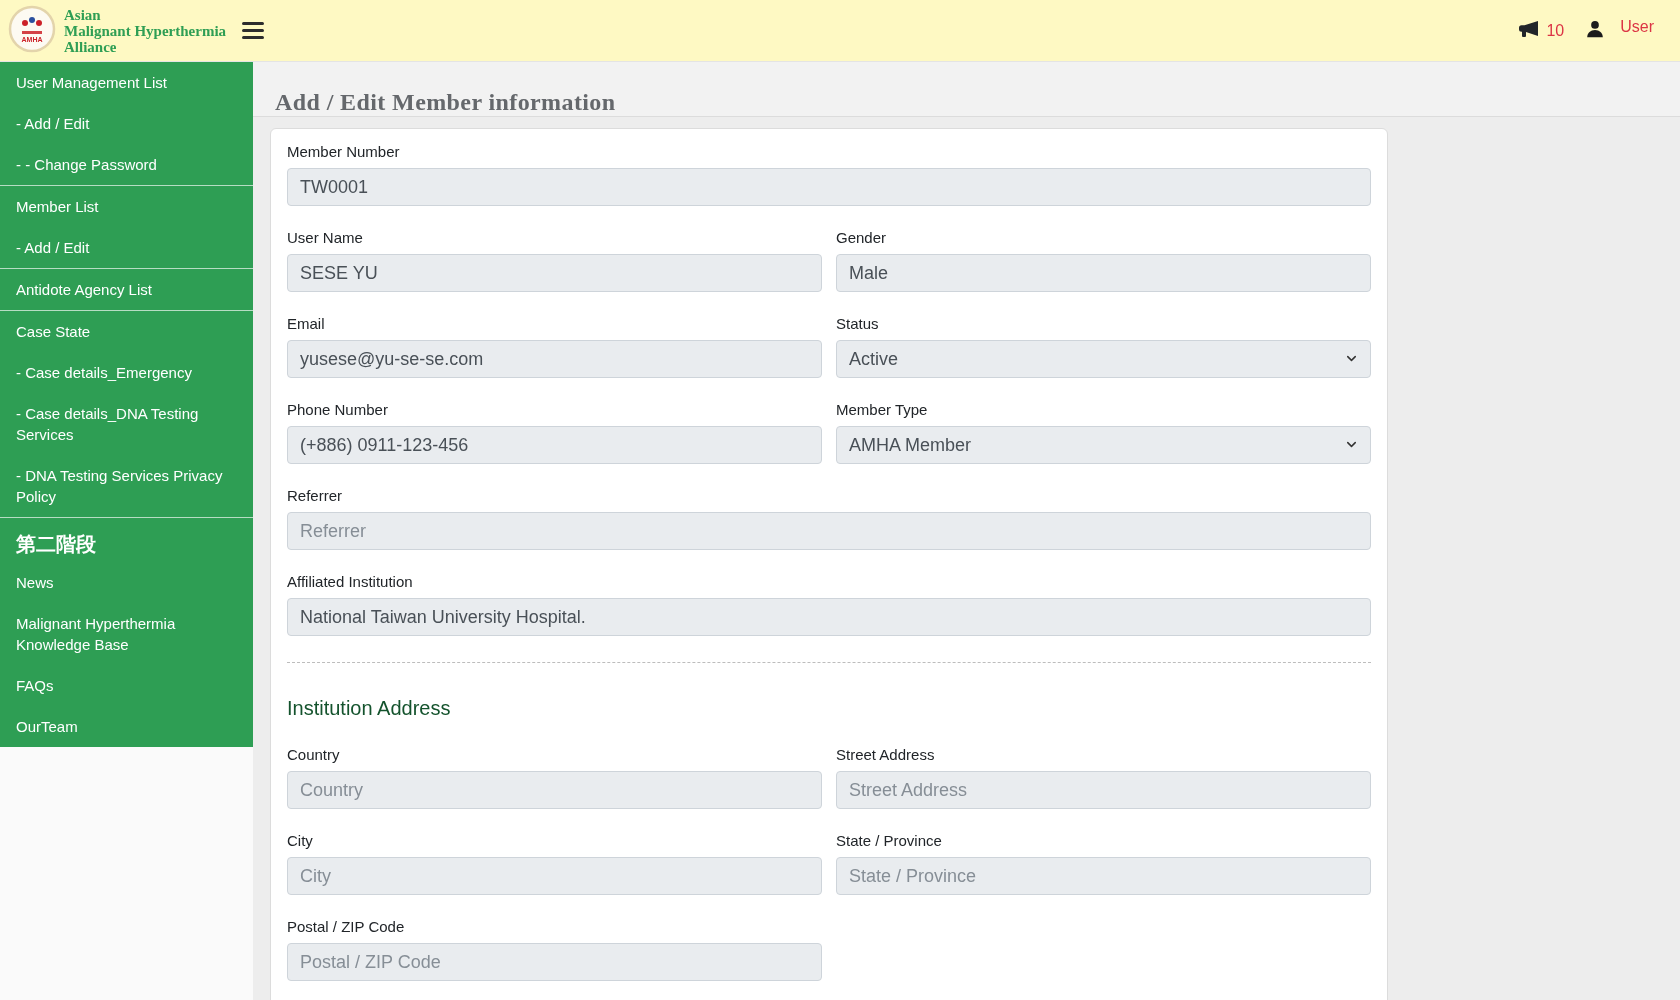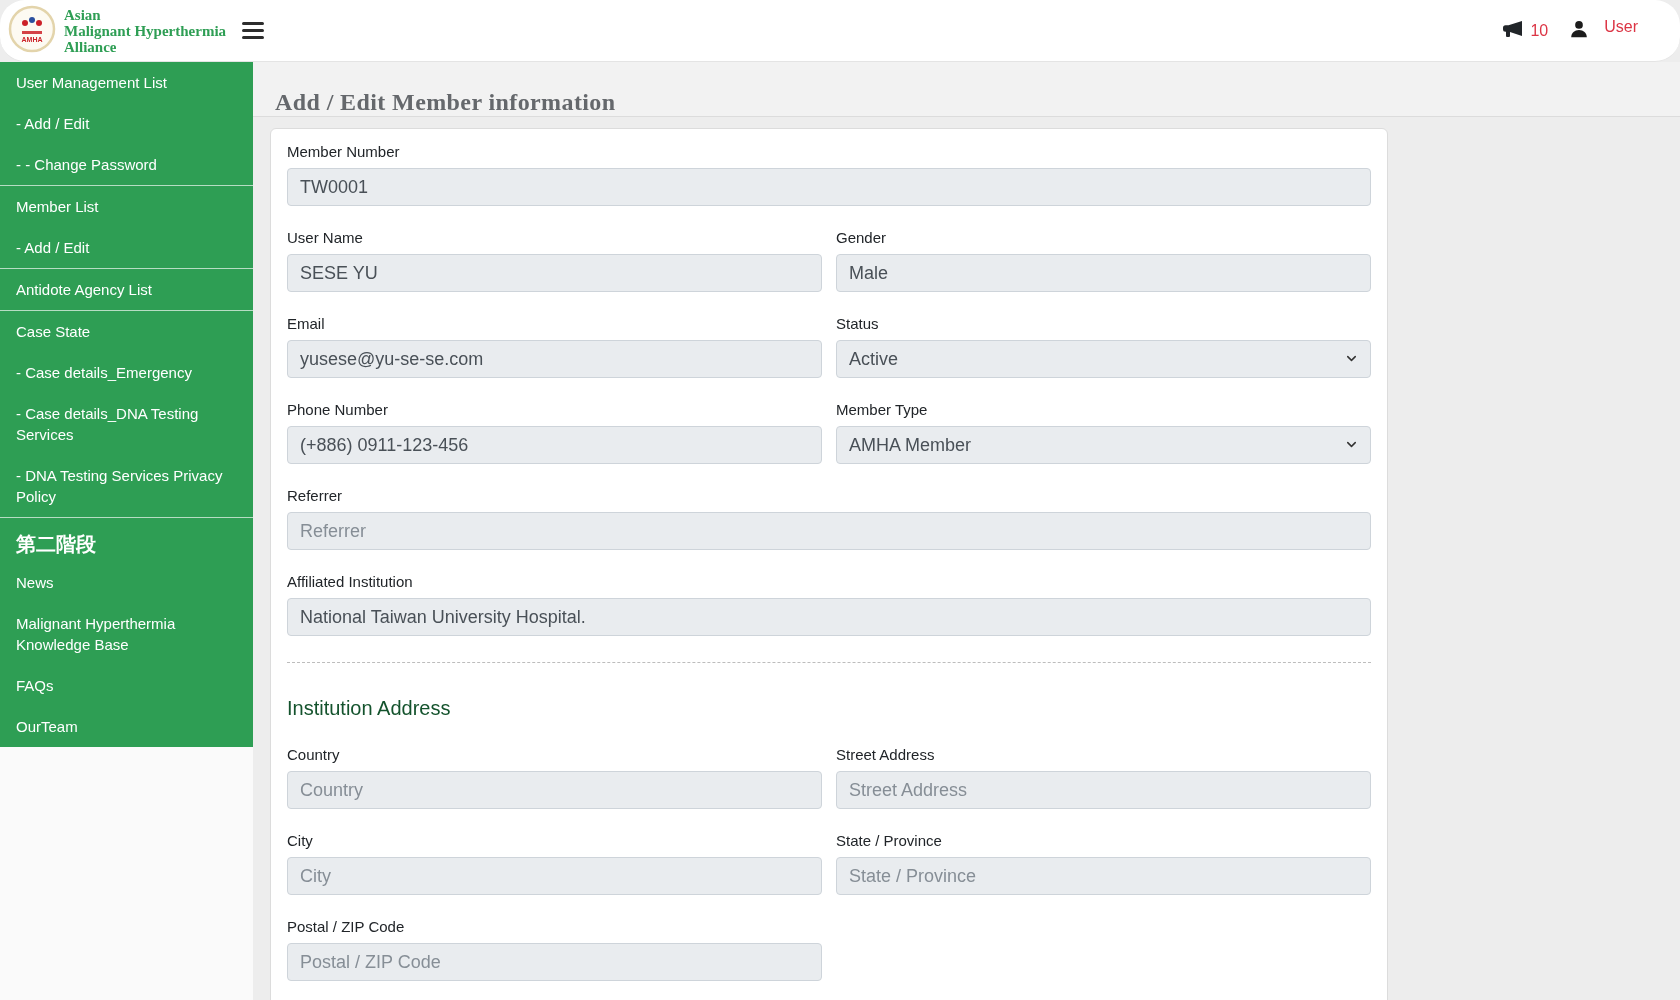--- a/index.html
+++ b/index.html
@@ -7,32 +7,32 @@
   body {
     font-family:"Liberation Sans", sans-serif;
     background:#ededed;
     position:relative;
     color:#212529;
   }
 
   
   .header {
     position:absolute; left:0; top:0; width:100%; height:62px;
-    background:#ffffff; border-bottom:1px solid #e4e4e4;
-    display:flex; align-items:center; z-index:20;border-radius:25px;
+    background:#fef9c3; border-bottom:1px solid #e4e4e4;
+    display:flex; align-items:center; z-index:20;
   }
   .brand { display:flex; align-items:center; gap:8px; padding-left:8px; cursor:pointer; }
   .brand-text {
     font-family:"Liberation Serif", serif; font-weight:bold;
     color:#2e9e54; font-size:15px; line-height:16px;
   }
   .hamburger { margin-left:16px; width:24px; height:20px; display:flex; flex-direction:column; justify-content:center; gap:4px; cursor:pointer; }
   .hamburger span { display:block; width:22px; height:3px; background:#2d2d2d; border-radius:2px; }
 
-  .header-right { margin-left:auto; display:flex; align-items:center; padding-right:42px; }
+  .header-right { margin-left:auto; display:flex; align-items:center; padding-right:26px; }
   .notif { display:flex; align-items:center; gap:5px; cursor:pointer; }
   .notif-count { color:#dc3545; font-size:16px; }
   .user-menu { display:flex; align-items:flex-start; gap:14px; margin-left:20px; cursor:pointer; }
   .user-label { color:#dc3545; font-size:16px; }
 
   
   .sidebar { position:absolute; left:0; top:62px; width:253px; bottom:0; background:#fafafa; }
   .nav { background:#2e9e54; }
   .nav-item {
     color:#fff; font-size:15px; line-height:21px;

